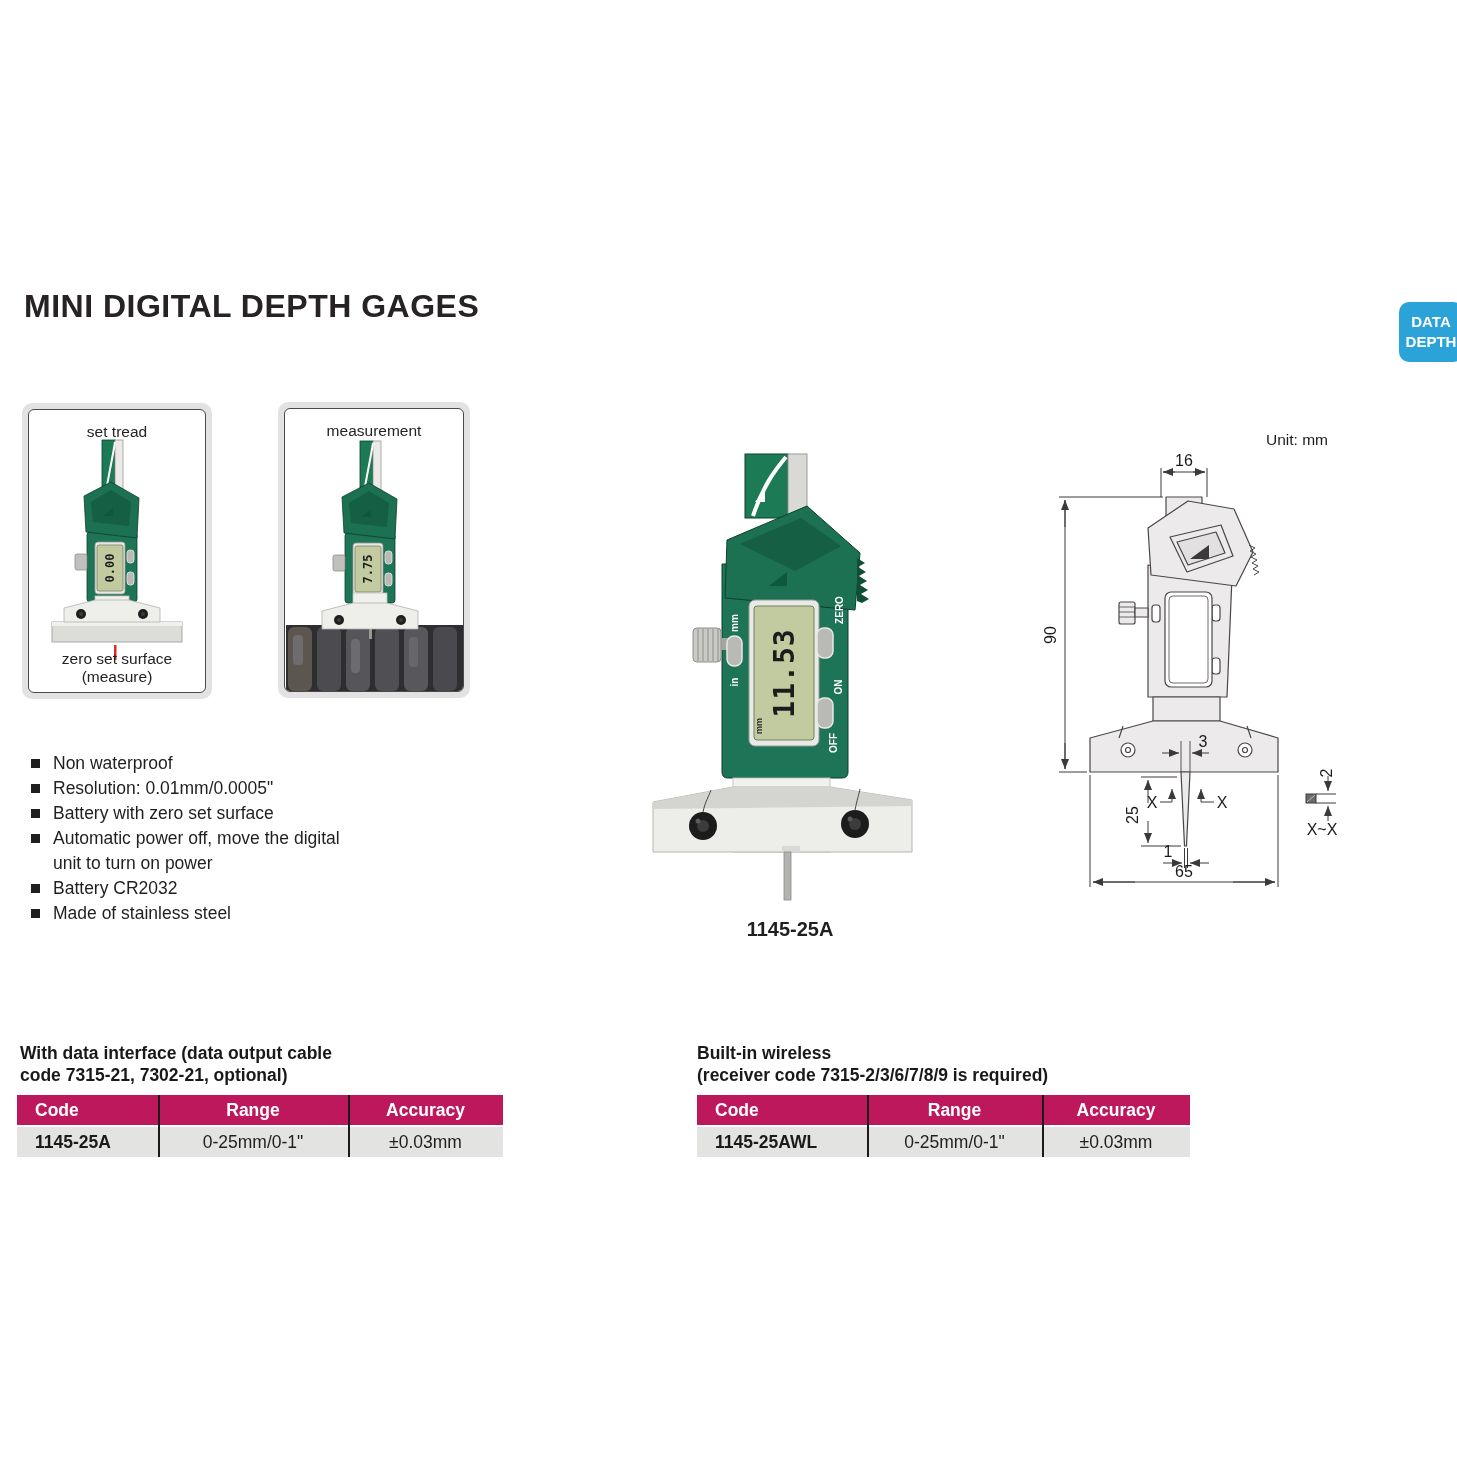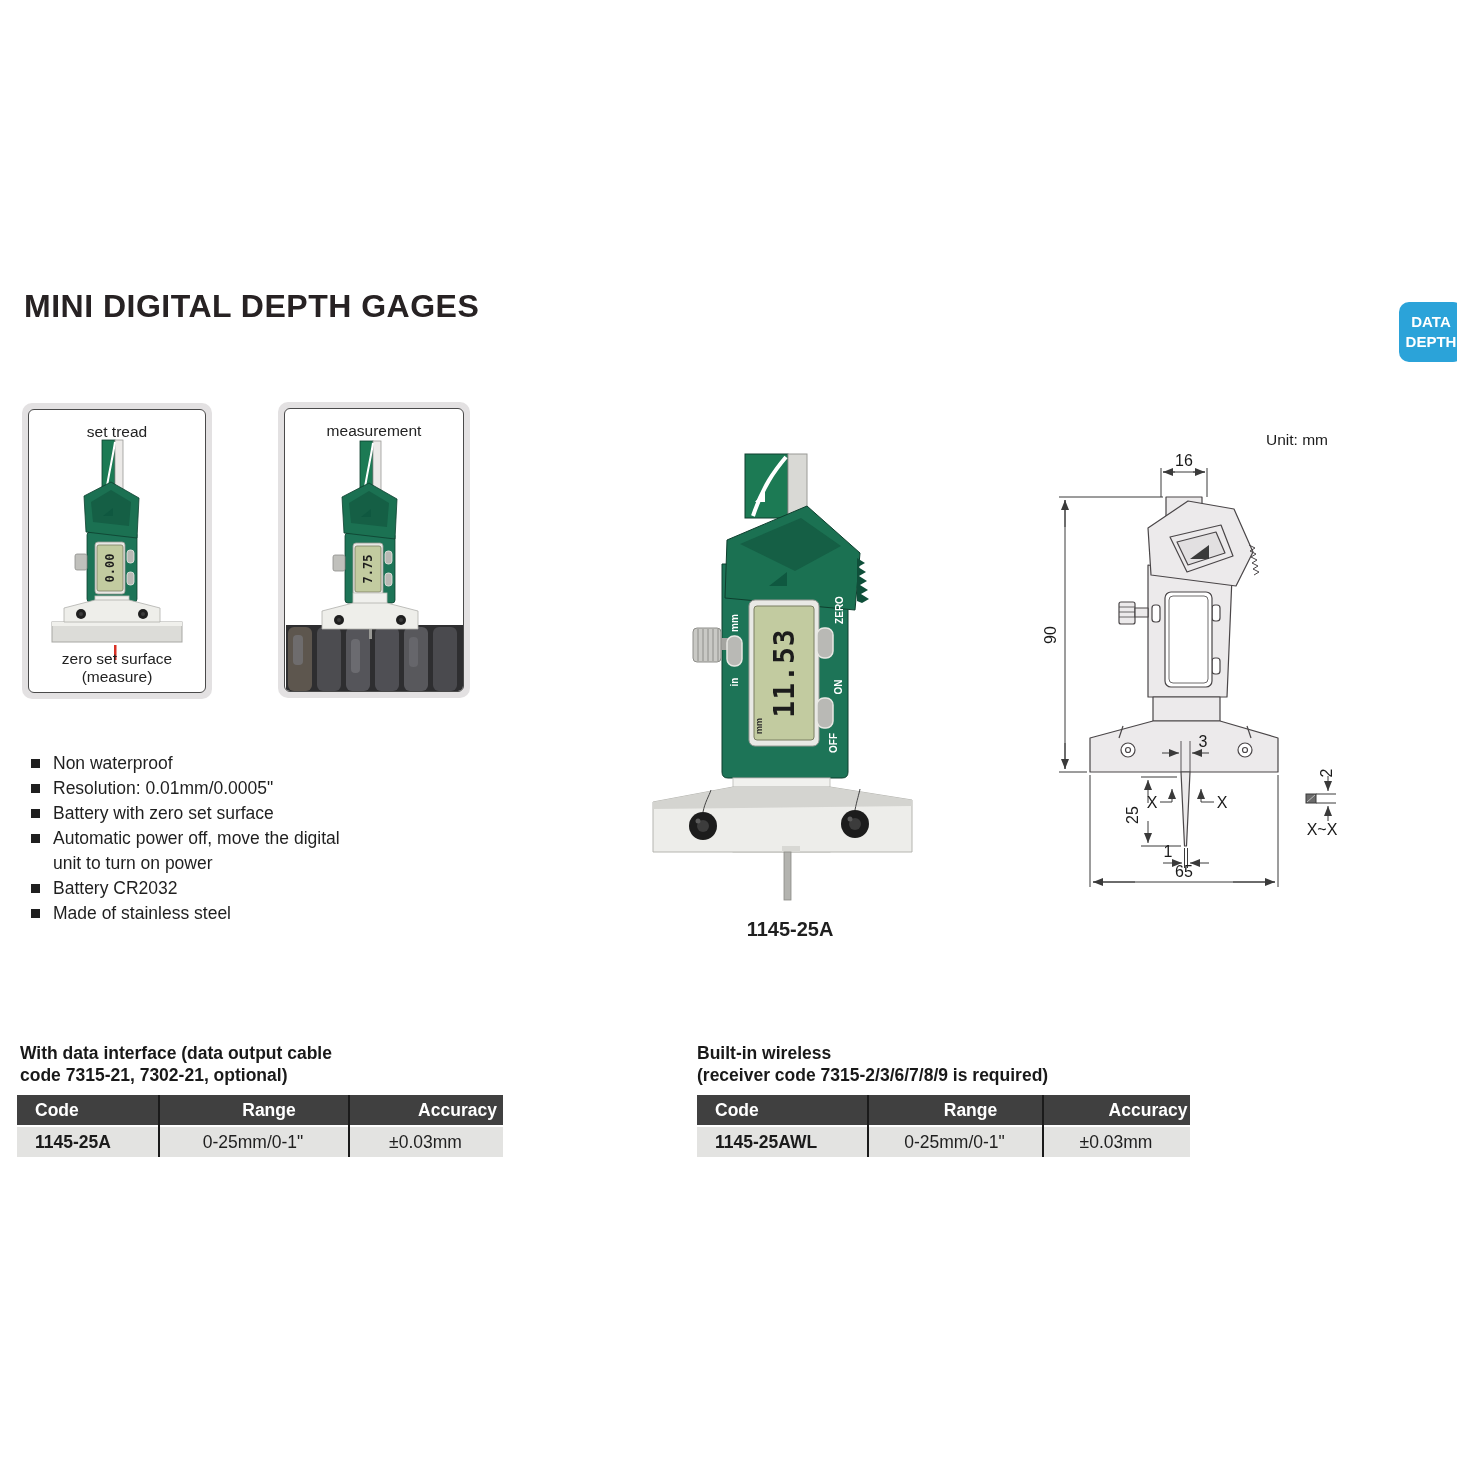--- a/index.html
+++ b/index.html
@@ -23,21 +23,21 @@
   
   .features{left:25px;top:746px;width:372px;list-style:none;margin:5px;padding:0;}
   .features li{position:relative;padding-left:23px;font-size:17.5px;line-height:25px;
                white-space:pre-line;color:#1f1f1f;}
   .features li::before{content:"";position:absolute;left:1px;top:8px;width:9px;height:9px;background:#1f1f1f;}
 
   
   .theading{font-size:17.5px;font-weight:bold;line-height:22px;color:#191919;}
   .ptable{position:absolute;height:62px;}
   .ptable .rowgrid{display:grid;width:100%;}
-  .ptable .thead{height:30px;background:#404040;gap:16px;}
+  .ptable .thead{height:30px;background:#be185d;}
   .ptable .trow{height:30px;background:#e3e3e1;margin-top:2px;}
   .ptable .cell{display:flex;align-items:center;font-size:17.5px;}
   .ptable .thead .cell{color:#ffffff;font-weight:bold;}
   .ptable .c0{padding-left:18px;}
   .ptable .cc{justify-content:center;}
   .ptable .trow .c0{font-weight:bold;color:#1b1b1b;}
   .vsep{position:absolute;top:0;width:2px;height:62px;background:#1a1a1a;}
 
   .unitlbl{left:1266px;top:431px;font-size:15.5px;color:#1a1a1a;}
   .photocap{left:645px;top:918px;width:290px;text-align:center;font-size:20px;font-weight:bold;color:#1f1f1f;}

